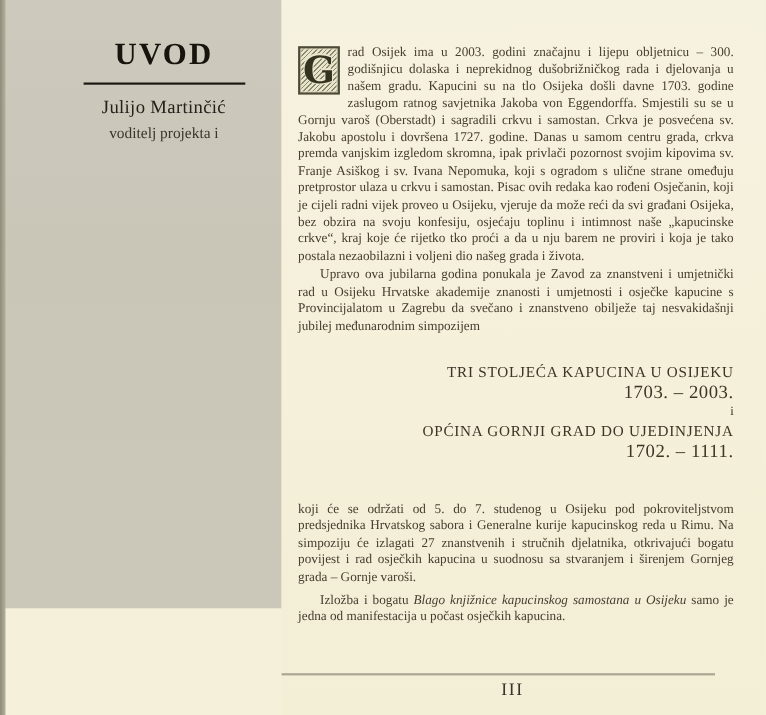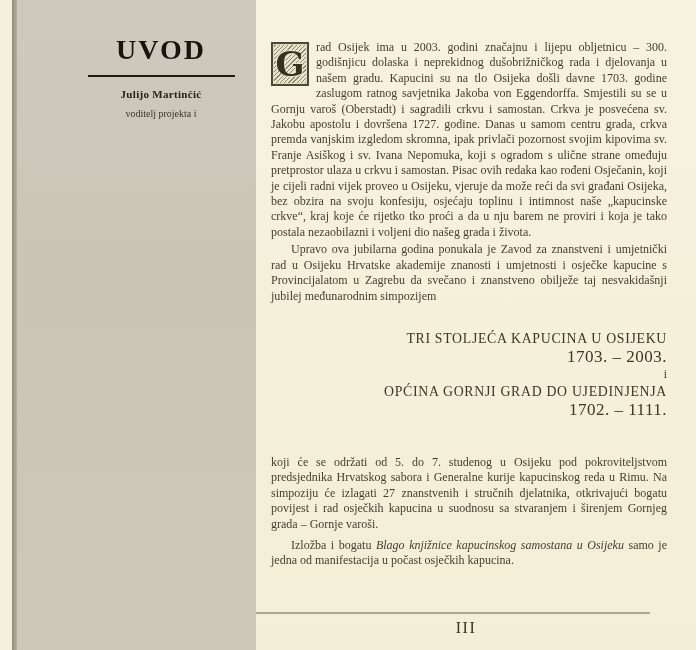--- a/index.html
+++ b/index.html
@@ -3,44 +3,44 @@
 <meta charset="utf-8">
 <style>
   html,body{margin:0;padding:0;}
   body{
     width:696px;height:650px;position:relative;overflow:hidden;
     font-family:"Liberation Serif","DejaVu Serif",serif;
     background:#f4f0da;
   }
   
   .sidebar{
-    position:absolute;left:12px;top:0;width:256px;height:650px;
+    position:absolute;left:0;top:0;width:256px;height:553px;
     background:linear-gradient(180deg,#cdcabd 0%,#c9c6b8 40%,#cbc8ba 100%);
   }
   .gutter-shadow{
     position:absolute;left:0;top:0;width:5px;height:650px;
     background:linear-gradient(90deg,#8f8c79,#b3b09e);
   }
   .sidebar-content{
     position:absolute;left:42px;top:34px;width:214px;text-align:center;
     color:#1d1a13;
   }
   .uvod-title{
     font-size:28px;font-weight:700;letter-spacing:2px;margin:0;
     color:#17140e;
   }
   .uvod-rule{
     width:147px;height:2px;background:#1c1914;margin:9px auto 11px auto;
   }
   .author-name{
-    font-size:11px;font-weight:700;color:#26211a;margin:0 0 6px 0;
+    font-size:17px;font-weight:400;color:#26211a;margin:0 0 6px 0;
     letter-spacing:0.3px;
   }
   .author-role{
-    font-size:10px;color:#3a342a;line-height:15.5px;margin:0;
+    font-size:14px;color:#3a342a;line-height:15.5px;margin:0;
   }
   
   .page{
     position:absolute;left:256px;top:0;width:440px;height:650px;
     background:linear-gradient(180deg,#f6f2e0 0%,#f4f0d9 55%,#f3eed6 100%);
   }
   .text-col{
     position:absolute;left:15px;top:40px;width:396px;
     font-size:12px;line-height:15.4px;color:#463d2e;
     text-align:justify;

